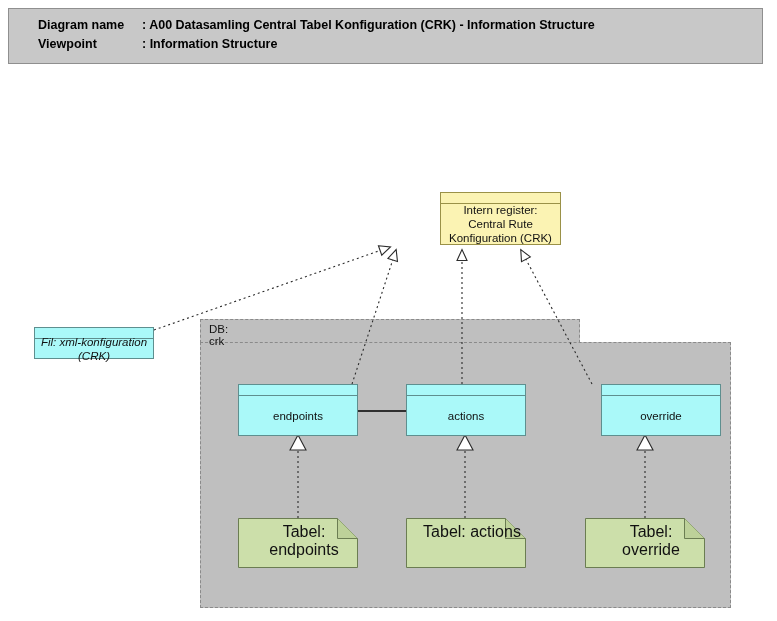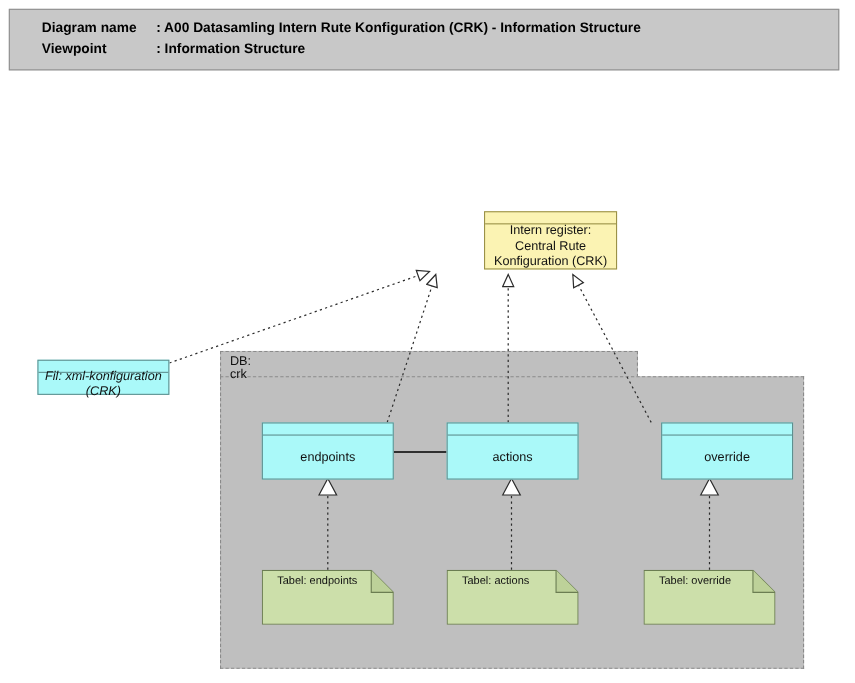--- a/index.html
+++ b/index.html
@@ -137,42 +137,43 @@
     left: 0; top: 0;
     width: 120px;
     height: 50px;
     display: block;
   }
   .note-label {
     position: absolute;
     left: 14px;
     right: 0;
     top: 5px;
-    font-size: 10px;
+    text-align: center;
+    font-size: 16px;
     color: #111111;
     padding-right: 2px;
     box-sizing: border-box;
   }
 
   
   #edges {
     position: absolute;
     left: 0; top: 0;
     width: 777px;
     height: 621px;
     pointer-events: none;
   }
 </style>
 </head>
 <body>
 
 <div id="canvas">
 
   <div class="title-block">
-    <div class="title-row"><span class="title-label">Diagram name</span><span>: </span><span>A00 Datasamling Intern Rute Konfiguration (CRK) - Information Structure</span></div>
+    <div class="title-row"><span class="title-label">Diagram name</span><span>: </span><span>A00 Datasamling Central Tabel Konfiguration (CRK) - Information Structure</span></div>
     <div class="title-row"><span class="title-label">Viewpoint</span><span>: </span><span>Information Structure</span></div>
   </div>
 
   <div class="group" style="left:200px; top:319px;">
     <div class="group-tab"></div>
     <div class="group-body"></div>
     <div class="group-title">DB: crk</div>
   </div>
 
   <svg id="edges" viewBox="0 0 777 621">

